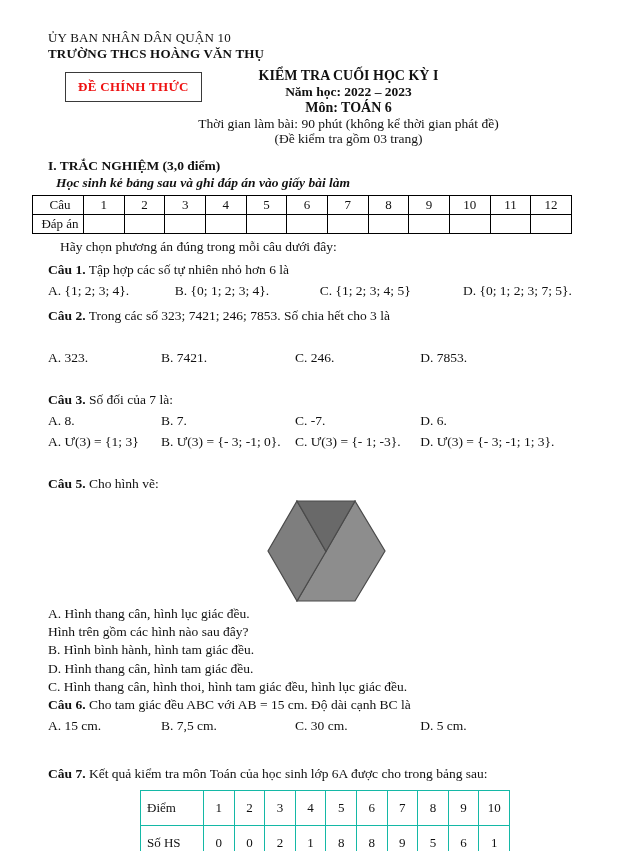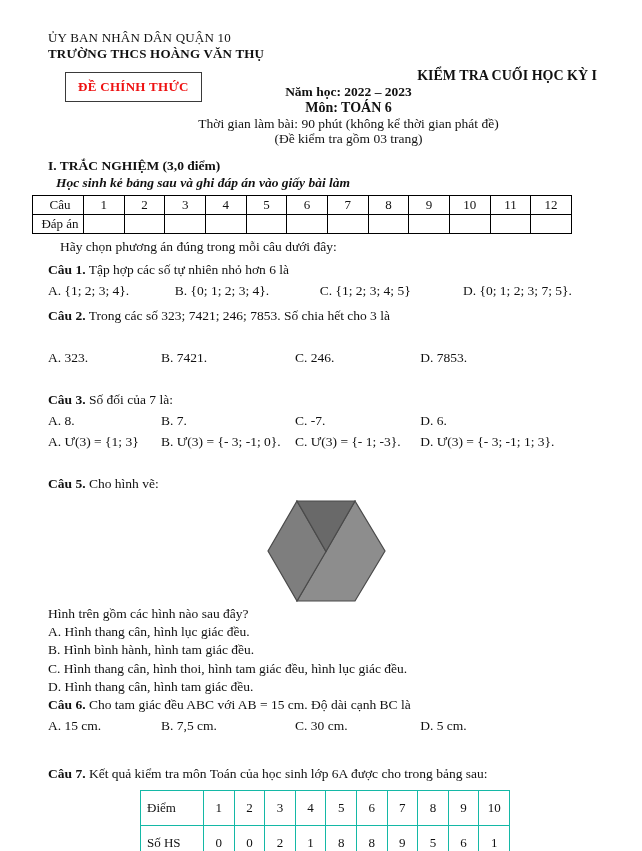--- a/index.html
+++ b/index.html
@@ -10,21 +10,21 @@
   }
   .page{position:relative;width:642px;height:851px;box-sizing:border-box;padding:30px 45px 0 48px;}
   .org{font-size:13px;line-height:16px;letter-spacing:.2px;}
   .school{font-size:13px;line-height:16px;font-weight:bold;letter-spacing:.2px;}
   .head-row{position:relative;margin-top:6px;height:84px;}
   .stamp{
     position:absolute;left:17px;top:4px;border:1px solid #3a3a3a;background:#fff;
     padding:6px 12px;color:#ee1111;font-weight:bold;font-size:13px;letter-spacing:.3px;
   }
   .titleblock{text-align:center;padding-left:52px;}
-  .t1{font-size:14px;font-weight:bold;line-height:16px;text-align:right;}
+  .t1{font-size:14px;font-weight:bold;line-height:16px;}
   .t2{font-size:13.5px;font-weight:bold;line-height:15.5px;}
   .t3{font-size:14px;font-weight:bold;line-height:16px;}
   .t4,.t5{font-size:13.5px;line-height:15.5px;}
   .sec-head{font-size:13.5px;font-weight:bold;margin-top:5px;line-height:17px;}
   .sec-instr{font-size:13.5px;font-weight:bold;font-style:italic;padding-left:8px;line-height:17px;}
   table{border-collapse:collapse;}
   .ans-table{margin:4px 0 0 -16px;width:540px;table-layout:fixed;}
   .ans-table td{border:1px solid #000;height:18px;font-size:13px;text-align:center;padding:0;}
   .ans-table td.lbl{text-align:center;padding-left:4px;width:46px;}
   .choose{font-size:13.5px;padding-left:12px;margin-top:4px;line-height:18px;}
@@ -137,25 +137,25 @@
   <div class="qline mt8"><b>Câu 5.</b><span>  Cho hình vẽ:</span></div>
 
   <div class="fig">
     <svg viewBox="0 0 133 108">
       <polygon points="95,5 125,55 95,105 37,105" stroke="#4a4a4a" stroke-width="1.2" fill="#8d8d8d"></polygon>
       <polygon points="37,5 66,55.5 37,105 8,55" stroke="#4a4a4a" stroke-width="1.2" fill="#7e7e7e"></polygon>
       <polygon points="37,5 95,5 66,55.5" stroke="#4a4a4a" stroke-width="1.2" fill="#696969"></polygon>
     </svg>
   </div>
 
+  <div class="stacked">A. Hình thang cân, hình lục giác đều.</div>
   <div class="stacked">Hình trên gồm các hình nào sau đây?</div>
-  <div class="stacked">A. Hình thang cân, hình lục giác đều.</div>
   <div class="stacked">B. Hình bình hành, hình tam giác đều.</div>
+  <div class="stacked">D. Hình thang cân, hình tam giác đều.</div>
   <div class="stacked">C. Hình thang cân, hình thoi, hình tam giác đều, hình lục giác đều.</div>
-  <div class="stacked">D. Hình thang cân, hình tam giác đều.</div>
 
   <div class="qline" style="margin-top:1px"><b>Câu 6.</b><span> Cho tam giác đều ABC với AB = 15 cm. Độ dài cạnh BC là</span></div>
   <div class="opts grid2">
     <span>A. 15 cm.</span>
     <span>B. 7,5 cm.</span>
     <span>C. 30 cm.</span>
     <span>D.  5 cm.</span>
   </div>
 
   <div class="qline q7"><b>Câu 7.</b><span> Kết quả kiểm tra môn Toán của học sinh lớp 6A được cho trong bảng sau:</span></div>

